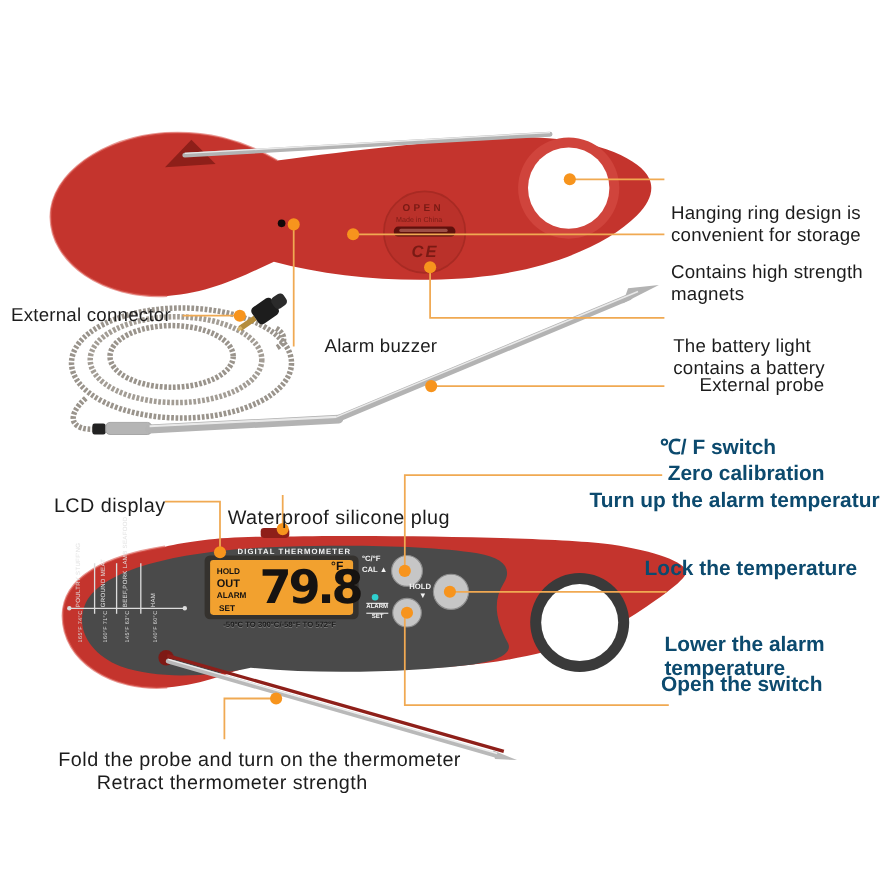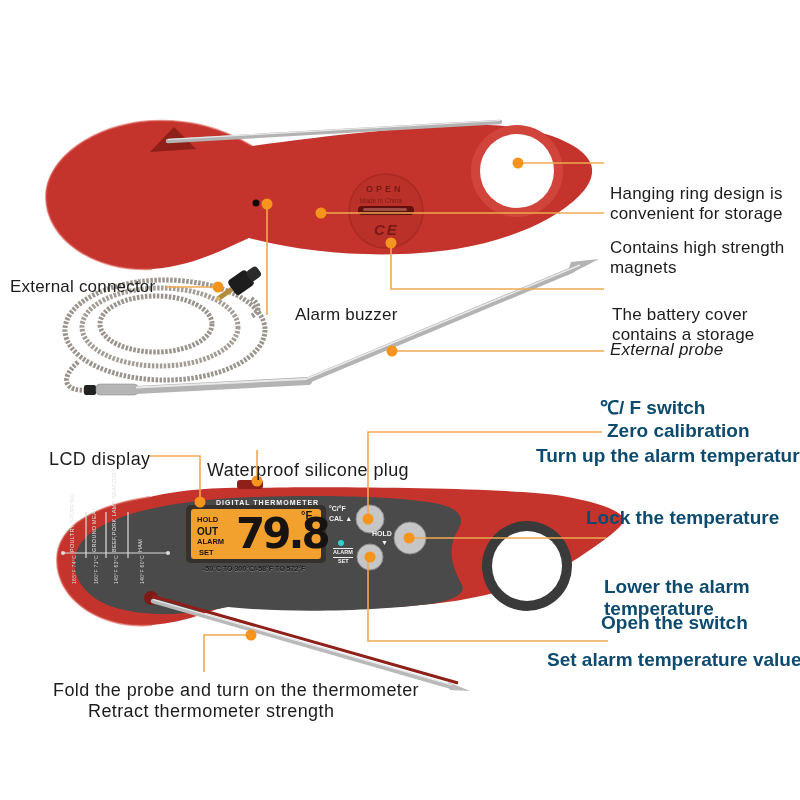--- a/index.html
+++ b/index.html
@@ -136,22 +136,22 @@
   </svg>
 
   <div class="dev" style="left:366px;top:185px;font-size:9px;letter-spacing:3px;color:rgba(110,22,16,.85);font-weight:bold;">OPEN</div>
   <div class="dev" style="left:360px;top:198px;font-size:6.5px;color:rgba(110,22,16,.8);">Made in China</div>
   <div class="dev" style="left:374px;top:222px;font-size:15px;font-style:italic;font-weight:bold;letter-spacing:2px;color:rgba(110,22,16,.85);">CE</div>
 
   <div class="lbl lbl-top" style="left:10px;top:277px;">External connector</div>
   <div class="lbl lbl-top" style="left:295px;top:305px;">Alarm buzzer</div>
   <div class="lbl lbl-top wrap" style="left:610px;top:149px;width:186px;">Hanging ring design is convenient for storage</div>
   <div class="lbl lbl-top wrap" style="left:610px;top:203px;width:186px;">Contains high strength magnets</div>
-  <div class="lbl lbl-top wrap" style="left:612px;top:270px;width:166px;">The battery cover contains a storage</div>
-  <div class="lbl lbl-top" style="left:610px;top:340px;font-style:italic;">External probe</div>
+  <div class="lbl lbl-top wrap" style="left:612px;top:270px;width:166px;">The battery light contains a battery</div>
+  <div class="lbl lbl-top" style="left:636px;top:340px;">External probe</div>
 
   <div class="dev tinywhite" style="left:216px;top:499px;font-size:7px;letter-spacing:1px;">DIGITAL THERMOMETER</div>
   <div class="dev" style="left:197px;top:516px;font-size:7.5px;font-weight:bold;color:#161311;">HOLD</div>
   <div class="dev" style="left:197px;top:527px;font-size:10px;font-weight:bold;color:#161311;">OUT</div>
   <div class="dev" style="left:197px;top:538px;font-size:7.5px;font-weight:bold;color:#161311;">ALARM</div>
   <div class="dev" style="left:199px;top:549px;font-size:7.5px;font-weight:bold;color:#161311;">SET</div>
   <div class="dev lcd-digits" style="left:236px;top:513px;font-size:42px;">79.8</div>
   <div class="dev" style="left:301px;top:510px;font-size:11px;font-weight:bold;color:#161311;">°F</div>
   <div class="dev" style="left:203px;top:565px;font-size:7px;font-weight:bold;color:#1c1c1c;text-shadow:0 1px 0 rgba(255,255,255,.25);">-50°C TO 300°C/-58°F TO 572°F</div>
   <div class="dev tinywhite" style="left:329px;top:505px;font-size:7px;">°C/°F</div>
@@ -171,17 +171,16 @@
   <div class="vert vtemp" style="left:140px;top:556px;height:28px;">140°F 60°C</div>
 
   <div class="lbl lbl-left" style="left:33px;top:449px;margin-left:16px;">LCD display</div>
   <div class="lbl lbl-left" style="left:207px;top:430px;margin-top:30px;">Waterproof silicone plug</div>
   <div class="lbl lbl-right" style="left:600px;top:397px;">℃/ F switch</div>
   <div class="lbl lbl-right" style="left:607px;top:420px;">Zero calibration</div>
   <div class="lbl lbl-right" style="left:536px;top:445px;">Turn up the alarm temperature</div>
   <div class="lbl lbl-right" style="left:574px;top:507px;margin-left:12px;">Lock the temperature</div>
   <div class="lbl lbl-right wrap" style="left:604px;top:541px;width:190px;">Lower the alarm temperature</div>
   <div class="lbl lbl-right" style="left:601px;top:612px;">Open the switch</div>
-  <div class="lbl lbl-right" style="left:547px;top:649px;">Set alarm temperature value</div>
   <div class="lbl lbl-left" style="left:53px;top:680px;">Fold the probe and turn on the thermometer</div>
   <div class="lbl lbl-left" style="left:88px;top:701px;">Retract thermometer strength</div>
 
 </div>
 
 </body></html>

